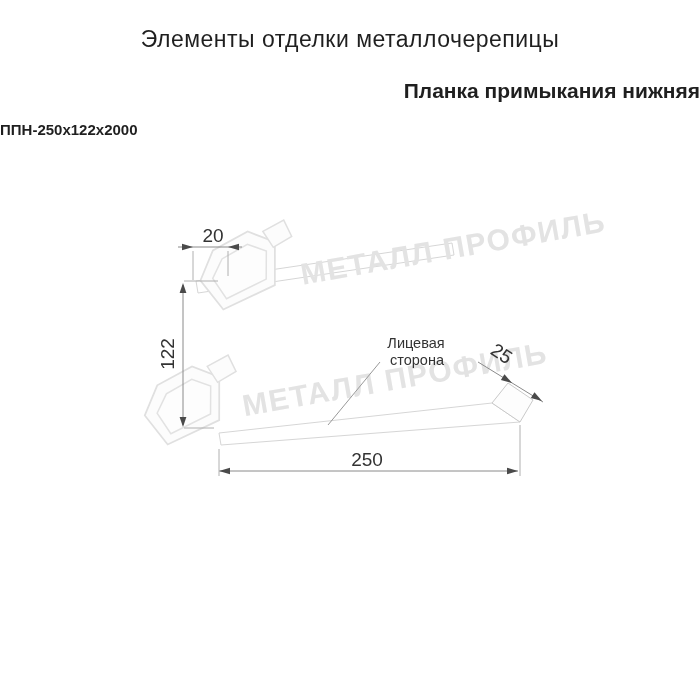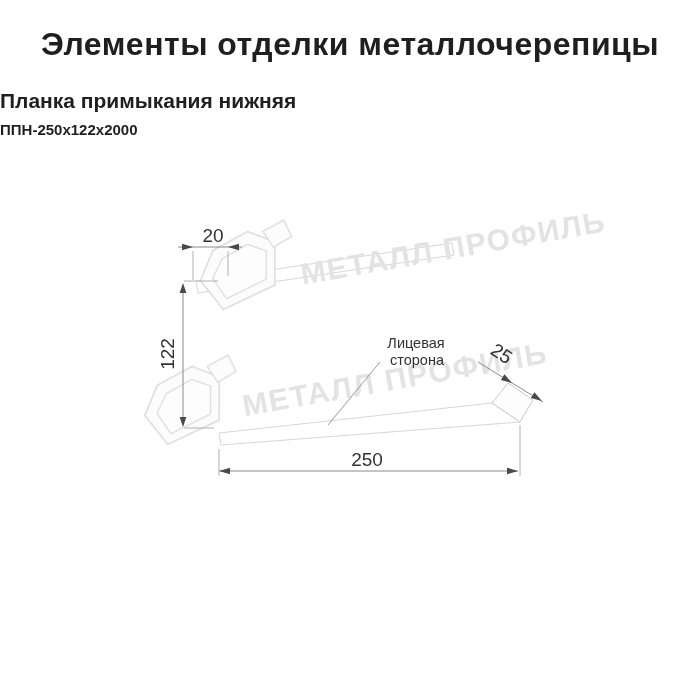--- a/index.html
+++ b/index.html
@@ -2,24 +2,24 @@
 <html><head>
 <meta charset="utf-8">
 <style>
   html,body{margin:0;padding:0;}
   body{
     width:700px;height:700px;background:#ffffff;position:relative;overflow:hidden;
     font-family:"Liberation Sans","DejaVu Sans",sans-serif;
   }
   .page-title{
     position:absolute;top:26px;left:0;right:0;text-align:center;
-    font-size:32px;font-weight:bold;color:#1f1f1f;letter-spacing:0.5px;
+    font-size:23px;font-weight:normal;color:#1f1f1f;letter-spacing:0.5px;
   }
   .product-name{
-    position:absolute;top:89px;left:0;right:0;text-align:left;
+    position:absolute;top:79px;left:0;right:0;text-align:right;
     font-size:21px;font-weight:bold;color:#1f1f1f;
   }
   .product-code{
     position:absolute;top:121px;left:0;right:0;
     font-size:15px;font-weight:bold;color:#1f1f1f;
   }
   .diagram-svg{position:absolute;top:0;left:0;}
   .footer-notes{
     position:absolute;left:16px;top:646px;
     font-size:13px;color:#222222;line-height:18px;

